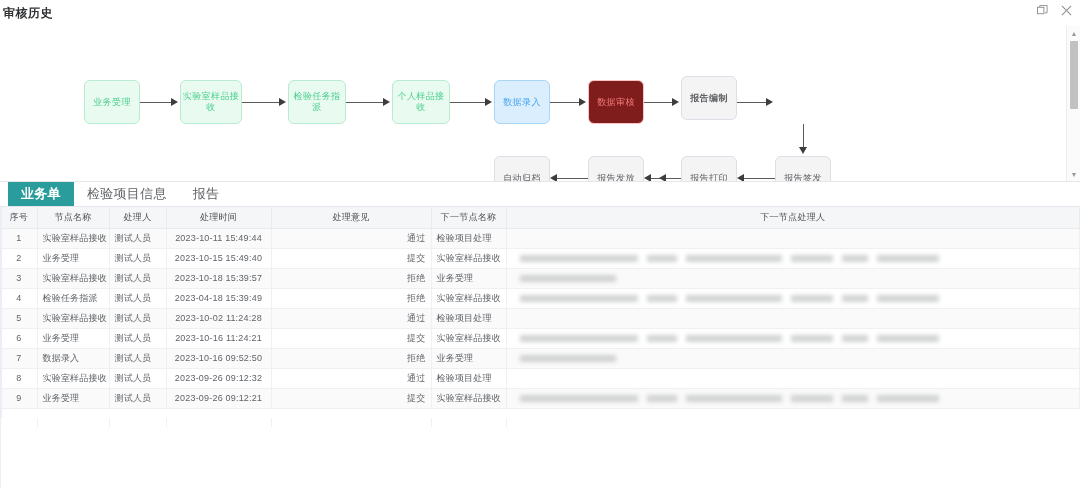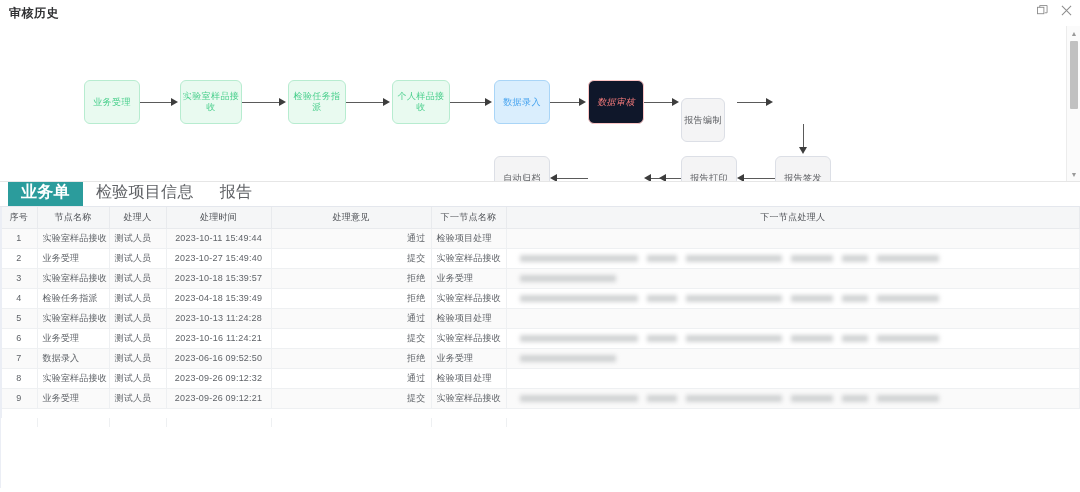--- a/index.html
+++ b/index.html
@@ -15,21 +15,21 @@
     position: relative;
     height: 26px;
     background: #ffffff;
     display: flex;
     align-items: center;
   }
   .titlebar-title {
     font-size: 12px;
     color: #303133;
     font-weight: 600;
-    padding-left: 9px;
+    padding-left: 3px;
     letter-spacing: .5px;
   }
   .window-controls {
     position: absolute;
     right: 6px; top: 2px;
     display: flex;
     align-items: center;
     gap: 8px;
   }
   .wc-btn {
@@ -65,21 +65,21 @@
     align-items: center;
     justify-content: center;
     letter-spacing: .4px;
     text-align: center;
     line-height: 1.2;
     cursor: pointer;
     user-select: none;
   }
   .node.green { background: #e9faf0; border-color: #b7ecd0; color: #49cf8c; }
   .node.blue  { background: #daeefd; border-color: #a9d5f7; color: #48a4ef; }
-  .node.red   { background: #0f172a; border-color: #fbc4c4; color: #f77b7b; font-style: italic; }
+  .node.red   { background: #7f1d1d; border-color: #fbc4c4; color: #f77b7b; }
   .node.gray  { background: #f4f4f5; border-color: #dcdfe6; color: #606266; }
 
   
   .conn {
     position: absolute;
     background: #5a5a5a;
     height: 1px;
   }
   .conn-v {
     position: absolute;
@@ -136,21 +136,21 @@
   
   .tabs {
     height: 25px;
     display: flex;
     align-items: flex-end;
     background: #ffffff;
     border-bottom: 1px solid #e4e7ed;
     padding-left: 8px;
   }
   .tab {
-    font-size: 16px;
+    font-size: 13px;
     color: #606266;
     padding: 5px 13px 6px;
     cursor: pointer;
     line-height: 1;
     letter-spacing: .3px;
   }
   .tab.active {
     background: #2b9c9c;
     color: #ffffff;
     font-weight: 600;
@@ -273,29 +273,32 @@
       </div>
     <div class="node green" style="left:392px; top:54px; width:58px; height:44px;">
         <span>个人样品接收</span>
       </div>
     <div class="node blue" style="left:494px; top:54px; width:56px; height:44px;">
         <span>数据录入</span>
       </div>
     <div class="node red" style="left:588px; top:54px; width:56px; height:44px;">
         <span>数据审核</span>
       </div>
-    <div class="node gray" style="left:681px; top:72px; width:44px; height:44px;">
+    <div class="node gray" style="left:681px; top:50px; width:56px; height:44px;font-weight:bold;">
         <span>报告编制</span>
       </div>
 
     <div class="node gray" style="left:681px; top:130px; width:56px; height:44px;">
         <span>报告打印</span>
       </div>
     <div class="node gray" style="left:775px; top:130px; width:56px; height:44px;">
         <span>报告签发</span>
+      </div>
+    <div class="node gray" style="left:588px; top:130px; width:56px; height:44px;">
+        <span>报告发放</span>
       </div>
     <div class="node gray" style="left:494px; top:130px; width:56px; height:44px;align-items:center;">
         <span>自动归档</span>
       </div>
 
     <div class="conn" style="left:140px; top:76px; width:33px;"></div>
     <div class="arrow-r" style="left:171px; top:72px;"></div>
 
     <div class="conn" style="left:242px; top:76px; width:39px;"></div>
     <div class="arrow-r" style="left:279px; top:72px;"></div>
@@ -373,21 +376,21 @@
           <td class="c-user">测试人员</td>
           <td class="c-time">2023-10-11 15:49:44</td>
           <td class="c-op">通过</td>
           <td class="c-next">检验项目处理</td>
           <td class="c-nextuser"></td>
         </tr>
         <tr>
           <td class="c-idx">2</td>
           <td class="c-node">业务受理</td>
           <td class="c-user">测试人员</td>
-          <td class="c-time">2023-10-27 15:49:40</td>
+          <td class="c-time">2023-10-15 15:49:40</td>
           <td class="c-op">提交</td>
           <td class="c-next">实验室样品接收</td>
           <td class="c-nextuser">
             <div class="redact">
               <i style="width: 118px;"></i>
               <i style="width: 30px;"></i>
               <i style="width: 96px;"></i>
               <i style="width: 42px;"></i>
               <i style="width: 26px;"></i>
               <i style="width: 62px;"></i>
@@ -422,21 +425,21 @@
               <i style="width: 42px;"></i>
               <i style="width: 26px;"></i>
               <i style="width: 62px;"></i>
             </div>
           </td>
         </tr>
         <tr>
           <td class="c-idx">5</td>
           <td class="c-node">实验室样品接收</td>
           <td class="c-user">测试人员</td>
-          <td class="c-time">2023-10-13 11:24:28</td>
+          <td class="c-time">2023-10-02 11:24:28</td>
           <td class="c-op">通过</td>
           <td class="c-next">检验项目处理</td>
           <td class="c-nextuser"></td>
         </tr>
         <tr>
           <td class="c-idx">6</td>
           <td class="c-node">业务受理</td>
           <td class="c-user">测试人员</td>
           <td class="c-time">2023-10-16 11:24:21</td>
           <td class="c-op">提交</td>
@@ -449,21 +452,21 @@
               <i style="width: 42px;"></i>
               <i style="width: 26px;"></i>
               <i style="width: 62px;"></i>
             </div>
           </td>
         </tr>
         <tr>
           <td class="c-idx">7</td>
           <td class="c-node">数据录入</td>
           <td class="c-user">测试人员</td>
-          <td class="c-time">2023-06-16 09:52:50</td>
+          <td class="c-time">2023-10-16 09:52:50</td>
           <td class="c-op">拒绝</td>
           <td class="c-next">业务受理</td>
           <td class="c-nextuser">
             <div class="redact">
               <i style="width: 96px;"></i>
             </div>
           </td>
         </tr>
         <tr>
           <td class="c-idx">8</td>

